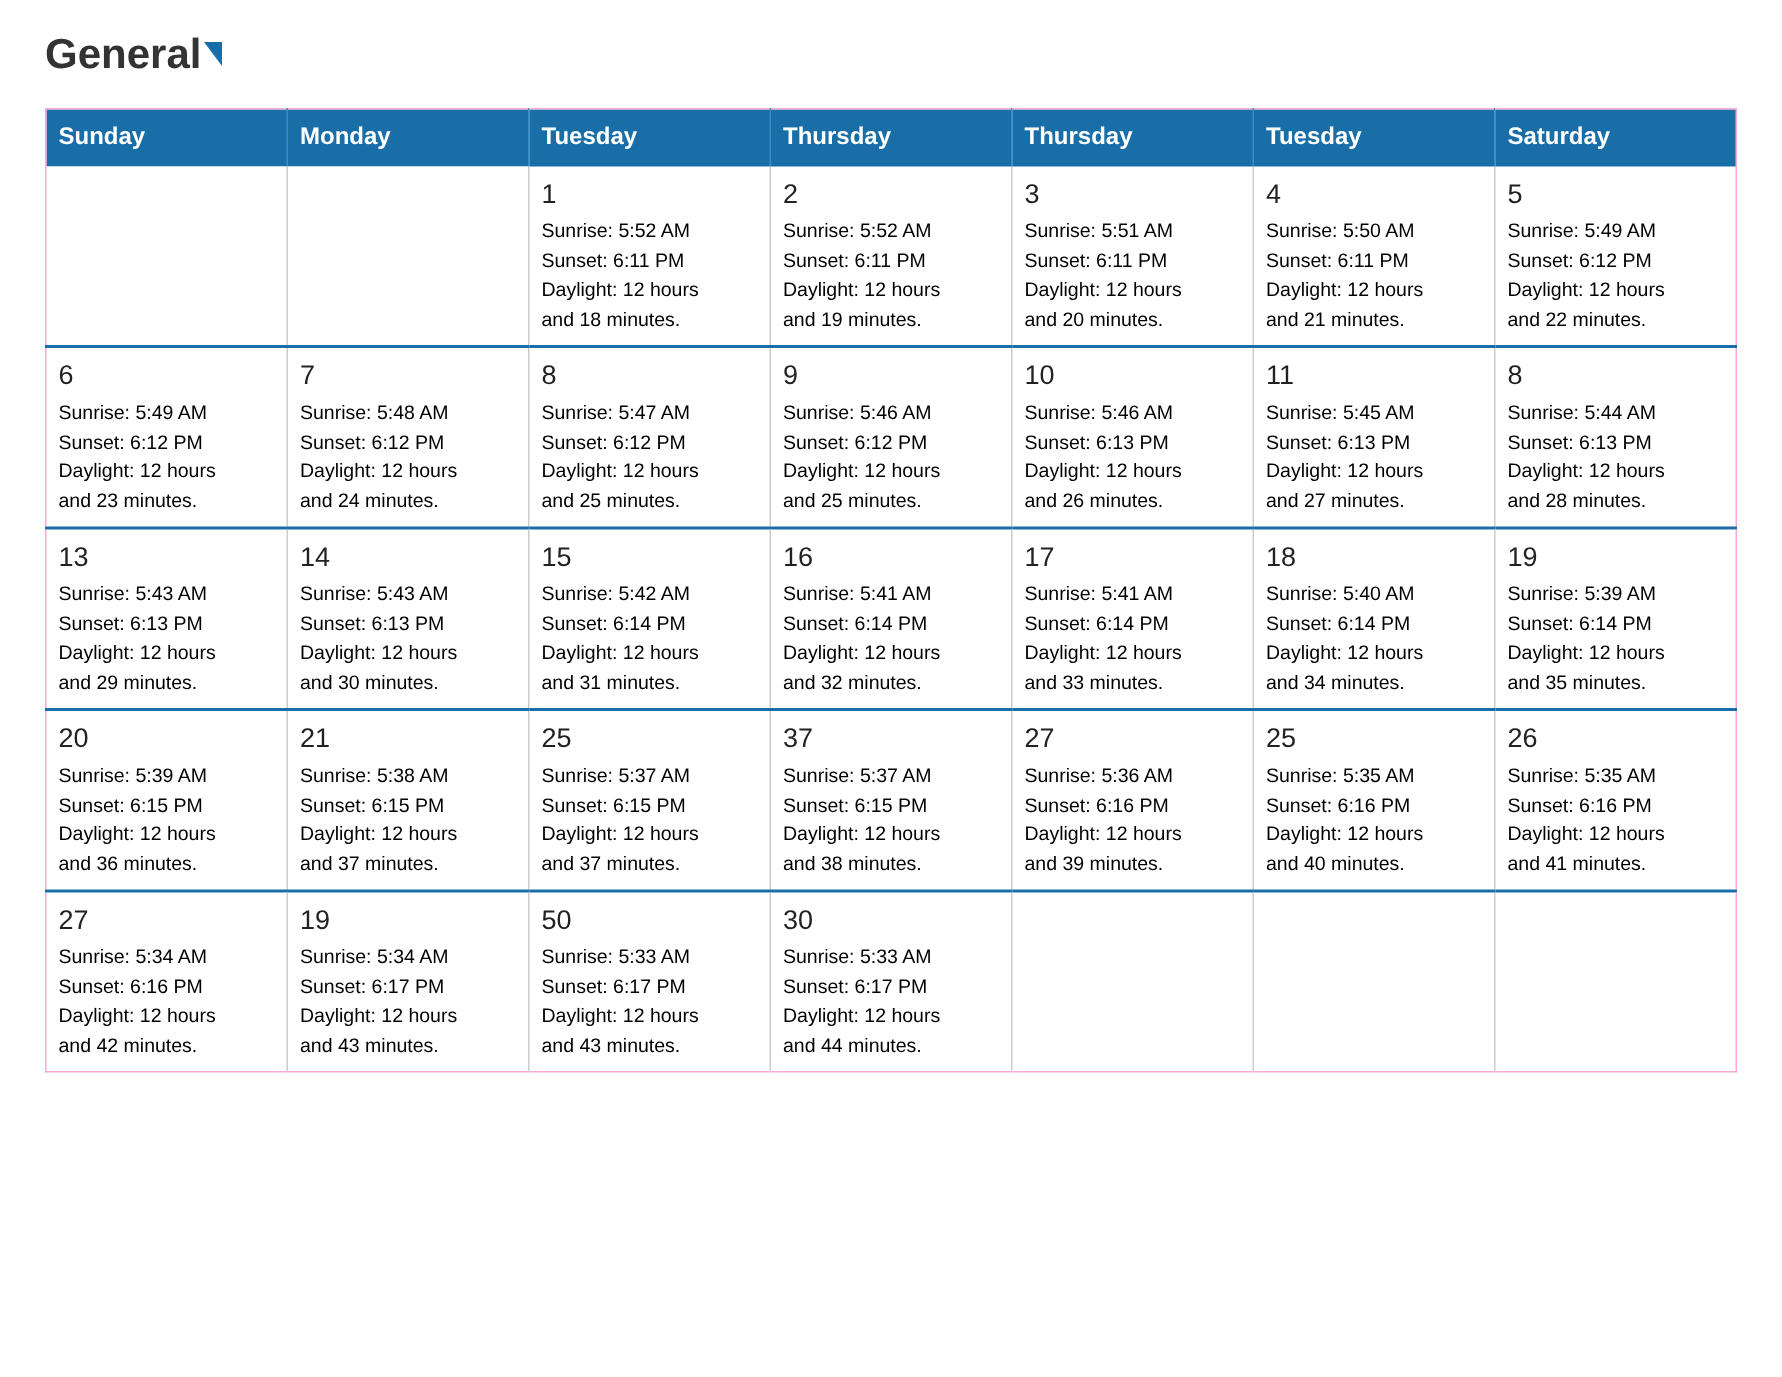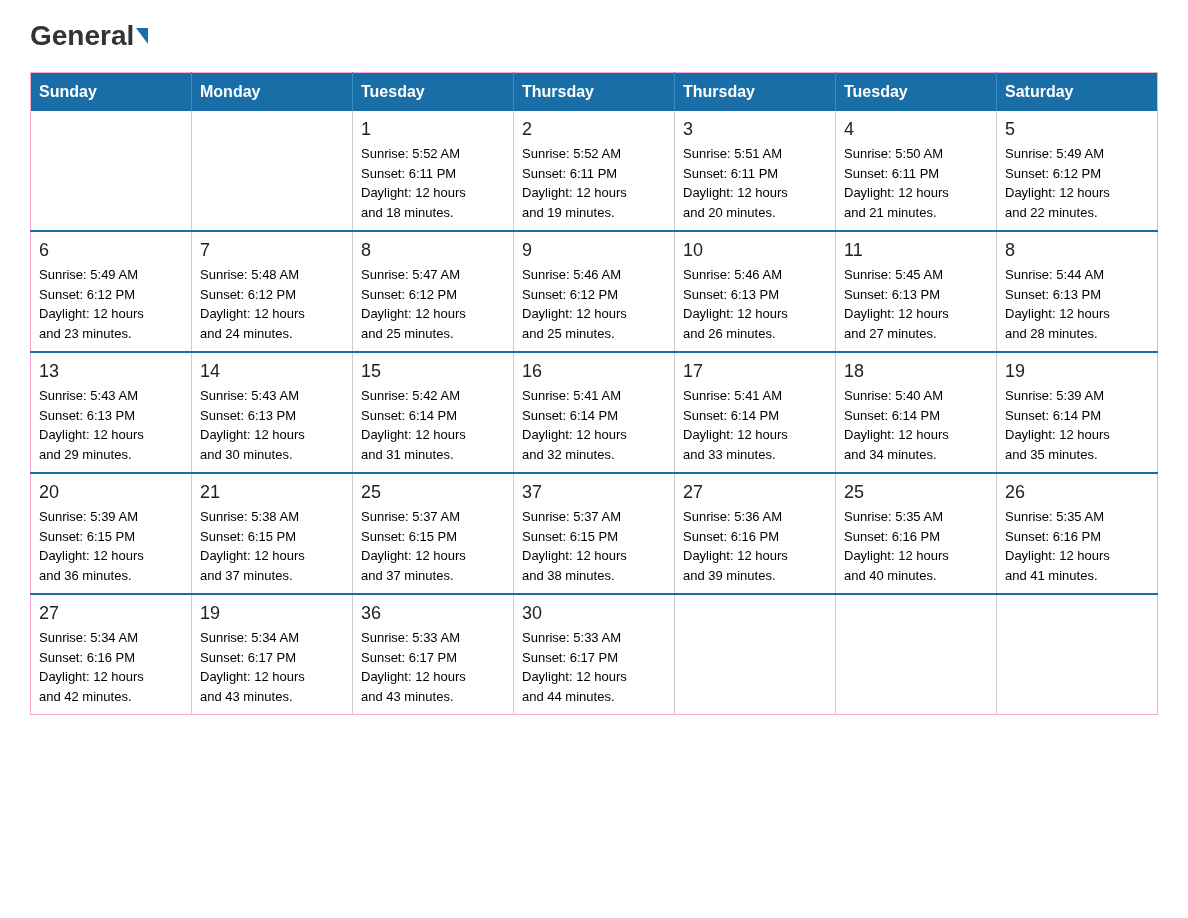--- a/index.html
+++ b/index.html
@@ -237,21 +237,21 @@
       <tr>
         <td>
           <span class="day-number">27</span>
           <div class="day-info">Sunrise: 5:34 AM<br>Sunset: 6:16 PM<br>Daylight: 12 hours<br>and 42 minutes.</div>
         </td>
         <td>
           <span class="day-number">19</span>
           <div class="day-info">Sunrise: 5:34 AM<br>Sunset: 6:17 PM<br>Daylight: 12 hours<br>and 43 minutes.</div>
         </td>
         <td>
-          <span class="day-number">36</span>
+          <span class="day-number">50</span>
           <div class="day-info">Sunrise: 5:33 AM<br>Sunset: 6:17 PM<br>Daylight: 12 hours<br>and 43 minutes.</div>
         </td>
         <td>
           <span class="day-number">30</span>
           <div class="day-info">Sunrise: 5:33 AM<br>Sunset: 6:17 PM<br>Daylight: 12 hours<br>and 44 minutes.</div>
         </td>
         <td class="empty-cell"></td>
         <td class="empty-cell"></td>
         <td class="empty-cell"></td>
       </tr>

